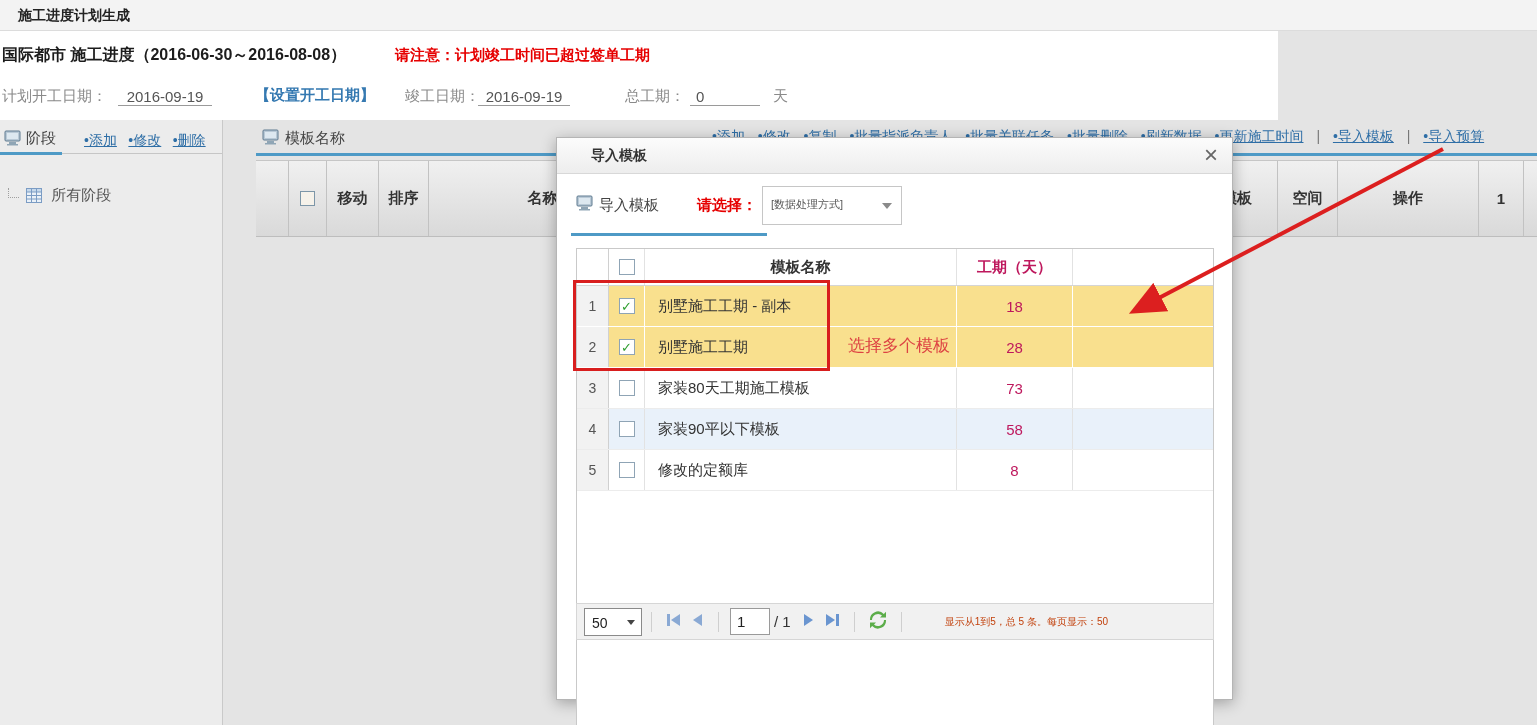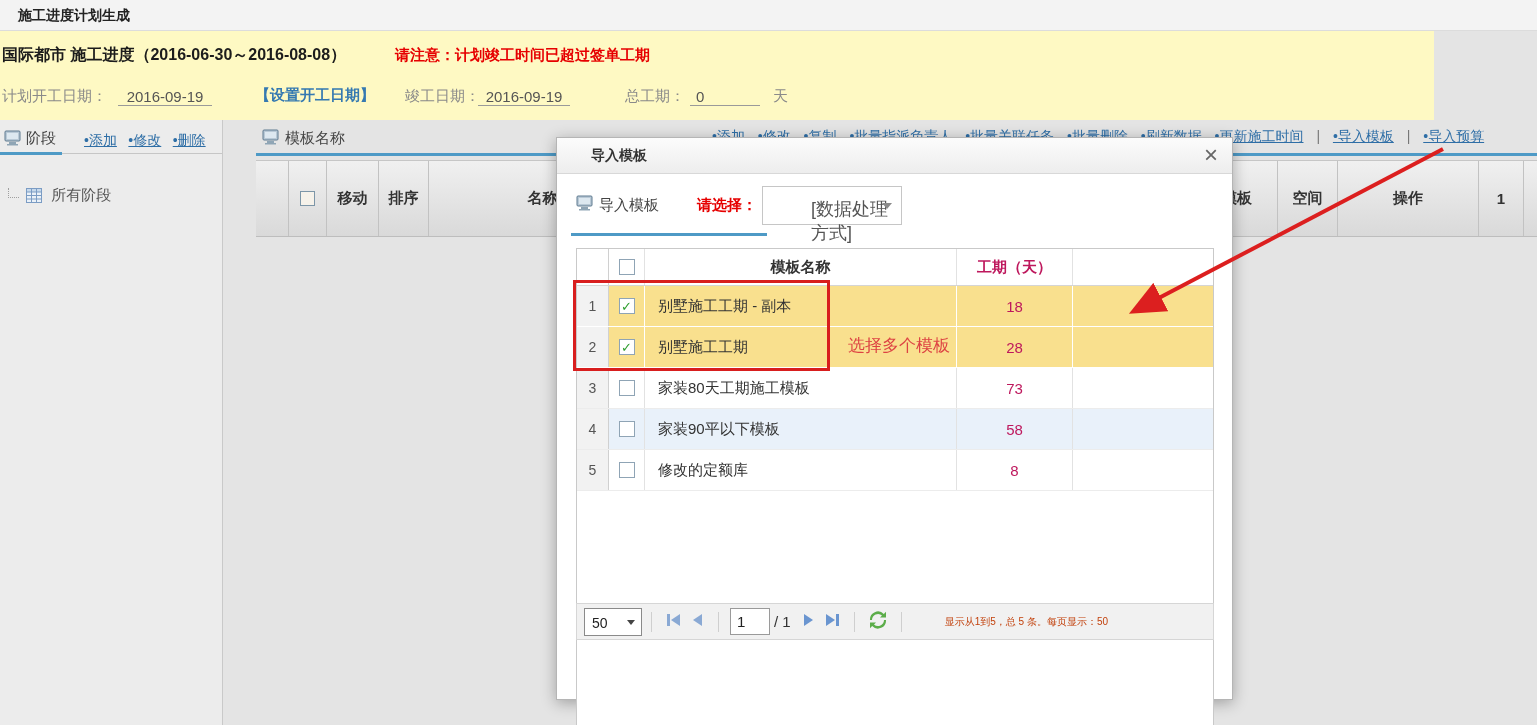--- a/index.html
+++ b/index.html
@@ -3,21 +3,21 @@
 <meta charset="utf-8">
 <style>
   * { margin:0; padding:0; box-sizing:border-box; }
   html,body { width:1537px; height:725px; }
   body { font-family:"Liberation Sans","DejaVu Sans",sans-serif; background:#e4e4e4; }
   #stage { position:relative; width:1537px; height:725px; overflow:hidden; background:#e4e4e4; }
 
   
   .titlebar { position:absolute; left:0; top:0; width:1537px; height:31px; background:#f3f3f3; border-bottom:1px solid #dcdcdc; }
   .titlebar .t { position:absolute; left:18px; top:7px; font-size:14px; font-weight:bold; color:#222; }
-  .infoband { position:absolute; left:0; top:31px; width:1434px; height:89px; background:#fef9c3; }
+  .infoband { position:absolute; left:0; top:31px; width:1278px; height:89px; background:#ffffff; }
   .projline { position:absolute; left:2px; top:14px; font-size:16px; font-weight:bold; color:#1c1c1c; }
   .warnline { position:absolute; left:395px; top:15px; font-size:15px; font-weight:bold; color:#e60000; }
   .fieldrow { position:absolute; left:0; top:52px; width:1537px; height:34px; font-size:15px; color:#8a8a8a; }
   .fieldrow .lbl { position:absolute; top:4px; }
   .fieldrow .val { position:absolute; top:5px; color:#555; border-bottom:1px solid #9a9a9a; text-align:center; }
   .fieldrow .setlink { position:absolute; top:3px; color:#3579b1; font-weight:bold; cursor:pointer; }
 
   
   .panel-head-ico { display:inline-block; vertical-align:-3px; }
   .stage-panel { position:absolute; left:0; top:120px; width:223px; height:605px; background:#ececec; border-right:1px solid #c9c9c9; }
@@ -44,21 +44,21 @@
   
   .dialog { position:absolute; left:556px; top:137px; width:677px; height:563px; background:#fff; border:1px solid #b5b5b5; box-shadow:0 3px 14px rgba(0,0,0,.3); z-index:10; }
   .dlg-head { position:absolute; left:0; top:0; width:100%; height:36px; background:linear-gradient(#fcfcfc,#ededed); border-bottom:1px solid #d8d8d8; }
   .dlg-title { position:absolute; left:34px; top:9px; font-size:14px; font-weight:bold; color:#333; }
   .dlg-close { position:absolute; right:14px; top:4px; font-size:24px; color:#666; cursor:pointer; line-height:26px; }
   .dlg-tabrow { position:absolute; left:0; top:36px; width:100%; height:62px; }
   .dlg-tab-label { position:absolute; left:42px; top:22px; font-size:15px; color:#444; }
   .dlg-tab-ico { position:absolute; left:19px; top:21px; }
   .dlg-select-label { position:absolute; left:140px; top:22px; font-size:15px; font-weight:bold; color:#e60000; }
   .dlg-select { position:absolute; left:205px; top:12px; width:140px; height:39px; background:#fff; border:1px solid #c6c6c6; cursor:pointer; }
-  .dlg-select .sv { position:absolute; left:8px; top:10px; font-size:18px; color:#555;margin-left:40px; }
+  .dlg-select .sv { position:absolute; left:8px; top:10px; font-size:11px; color:#555; }
   .dlg-select .arr { position:absolute; right:9px; top:16px; width:0; height:0; border-left:5px solid transparent; border-right:5px solid transparent; border-top:6px solid #8a8a8a; }
   .dlg-blueline { position:absolute; left:14px; top:95px; width:196px; height:3px; background:#4e9ac6; }
 
   .dtable { position:absolute; left:19px; top:110px; width:638px; height:492px; border:1px solid #c9c9c9; background:#fff; overflow:hidden; }
   .drow { display:flex; width:100%; }
   .dhead { height:37px; border-bottom:1px solid #d5d5d5; font-weight:bold; color:#222; }
   .dr { height:41px; }
   .dcell { display:flex; align-items:center; justify-content:center; font-size:15px; border-right:1px solid #e2e2e2; height:100%; }
   .c-num { width:32px; background:#f2f2f2; color:#555; font-size:14px; border-right:1px solid #d0d0d0; }
   .c-cb { width:36px; }

